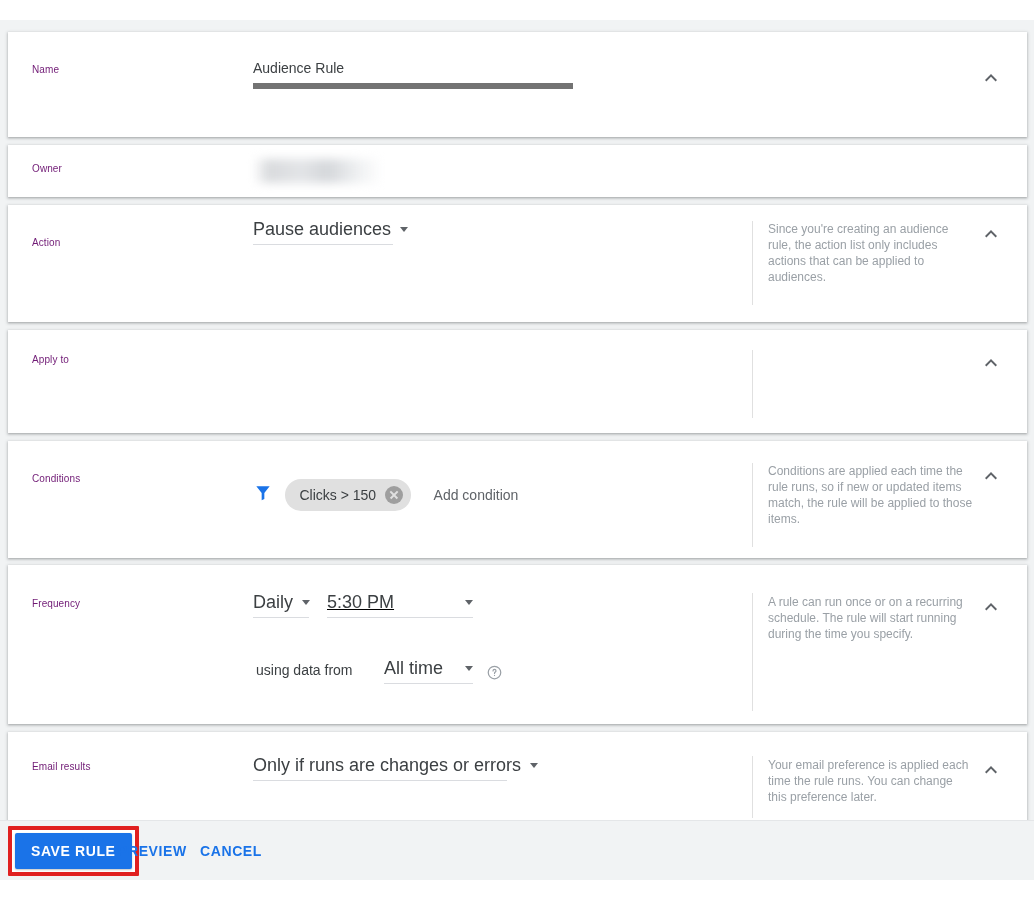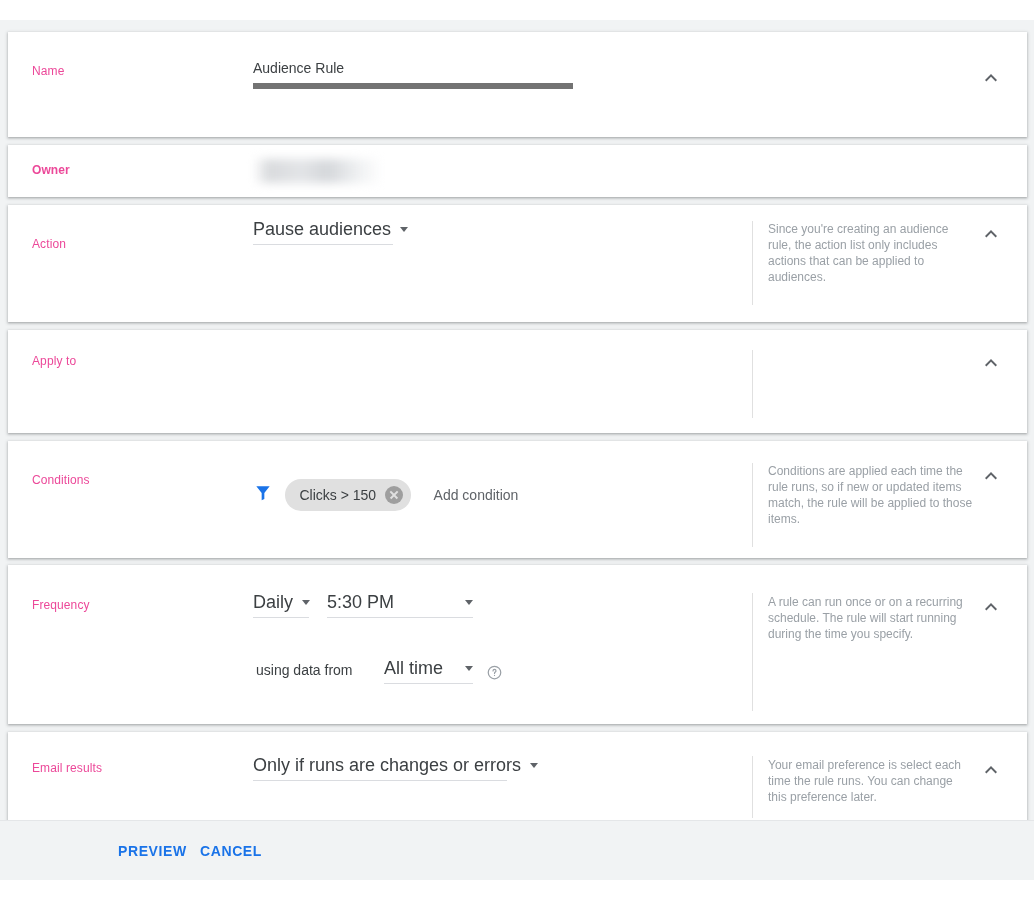--- a/index.html
+++ b/index.html
@@ -43,22 +43,22 @@
     box-shadow: 0 1px 2px rgba(60,64,67,.30), 0 1px 3px 1px rgba(60,64,67,.15);
     border-radius: 0px;
   }
   .row {
     position: relative;
     height: 100%;
   }
   .sec-label {
     position: absolute;
     left: 24px;
-    font-size: 12px;
-    color: #ec4899;
+    font-size: 10px;
+    color: #701a75;
     letter-spacing: .1px;
     white-space: nowrap;
   }
   .control-col {
     position: absolute;
     left: 245px;
   }
   
   .txt-input {
     width: 320px;
@@ -244,21 +244,21 @@
           <input class="txt-input" type="text" value="Audience Rule" style="">
         </div>
         <div class="chev" style="top:34px;">
           <svg width="24" height="24" viewBox="0 0 24 24" aria-hidden="true">
             <path d="M7.4 15.4 12 10.8l4.6 4.6 1.4-1.4-6-6-6 6z" fill="#5f6368"></path>
           </svg>
         </div>
       </div>
     </div>
 
-    <div class="card" style="top:125px; height:52px;font-weight:bold;">
+    <div class="card" style="top:125px; height:52px;">
       <div class="row">
         <div class="sec-label" style="top:18px;">Owner</div>
         <div class="control-col" style="top:14px;">
           <div class="redacted" style="width:128px;height:24px;"></div>
         </div>
       </div>
     </div>
 
     <div class="card" style="top:185px; height:117px;">
       <div class="row">
@@ -320,21 +320,21 @@
       <div class="row">
         <div class="sec-label" style="top:33px;">Frequency</div>
 
         <div class="control-col" style="top:28px; left:245px;">
           <div class="sel" style="width:56px;">
             <span class="sel-txt">Daily</span>
             <span class="caret"></span>
           </div>
         </div>
         <div class="control-col" style="top:28px; left:319px;">
-          <div class="sel" style="width:146px;">
+          <div class="sel" style="width:146px;text-decoration:underline;">
             <span class="sel-txt">5:30 PM</span>
             <span class="caret"></span>
           </div>
         </div>
 
         <div class="control-col" style="top:94px; left:248px;">
           <span class="inline-label">using data from</span>
           <span class="sel" style="width:89px; margin-left:27px;">
             <span class="sel-txt">All time</span>
             <span class="caret"></span>
@@ -360,31 +360,34 @@
     <div class="card" style="top:712px; height:96px;">
       <div class="row">
         <div class="sec-label" style="top:29px;">Email results</div>
         <div class="control-col" style="top:24px;">
           <div class="sel" style="width:254px;">
             <span class="sel-txt">Only if runs are changes or errors</span>
             <span class="caret"></span>
           </div>
         </div>
         <div class="divider" style="top:24px;height:62px;"></div>
-        <div class="help" style="top:25px;">Your email preference is select each time the rule runs. You can change this preference later.</div>
+        <div class="help" style="top:25px;">Your email preference is applied each time the rule runs. You can change this preference later.</div>
         <div class="chev" style="top:26px;">
           <svg width="24" height="24" viewBox="0 0 24 24" aria-hidden="true">
             <path d="M7.4 15.4 12 10.8l4.6 4.6 1.4-1.4-6-6-6 6z" fill="#5f6368"></path>
           </svg>
         </div>
       </div>
     </div>
 
   </div>
 
   <div class="actionbar">
+    <div class="save-wrap">
+      <button class="save-btn">SAVE RULE</button>
+    </div>
     <div class="textbtn" style="left:118px;">PREVIEW</div>
     <div class="textbtn" style="left:200px;">CANCEL</div>
   </div>
 
   <div class="bottom-white"></div>
 
 </div>
 
 </body></html>

